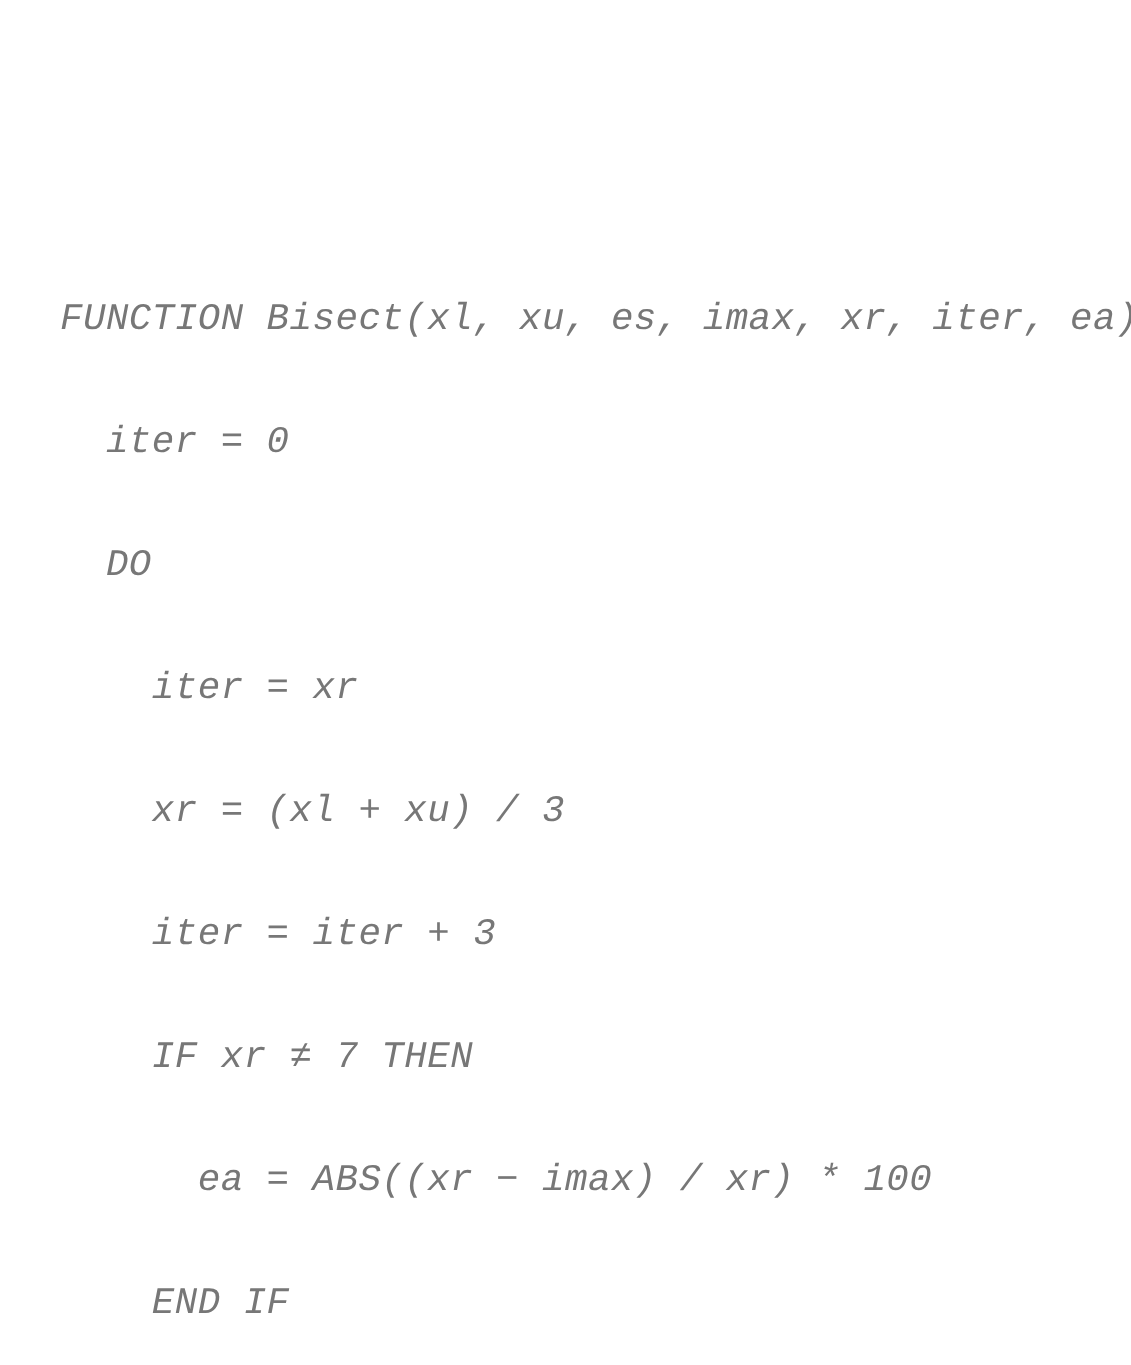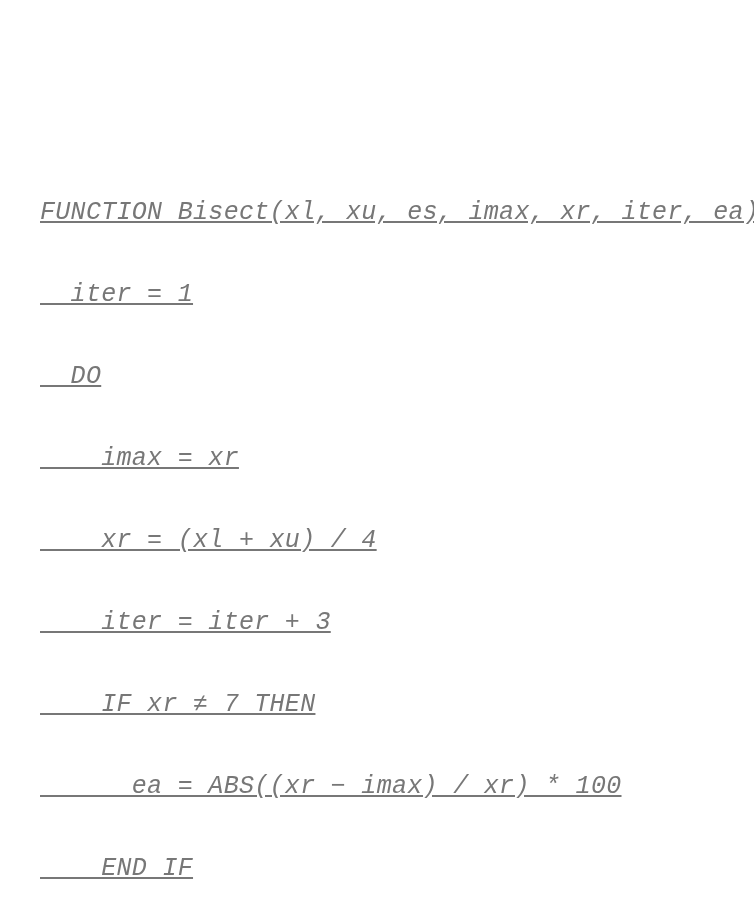--- a/index.html
+++ b/index.html
@@ -15,33 +15,32 @@
     font-family: "Courier New", Courier, monospace;
     font-style: italic;
     font-size: 25px;
     line-height: 1.64;
     letter-spacing: 0.3px;
     color: #777777;
     white-space: pre;
   }
   .line {
     display: block;
-    text-decoration: underline;
   }
 </style>
 </head>
 <body>
 
 
 
 <span class="line">FUNCTION Bisect(xl, xu, es, imax, xr, iter, ea)</span>
-<span class="line">  iter = 1</span>
+<span class="line">  iter = 0</span>
 <span class="line">  DO</span>
-<span class="line">    imax = xr</span>
-<span class="line">    xr = (xl + xu) / 4</span>
+<span class="line">    iter = xr</span>
+<span class="line">    xr = (xl + xu) / 3</span>
 <span class="line">    iter = iter + 3</span>
 <span class="line">    IF xr ≠ 7 THEN</span>
 <span class="line">      ea = ABS((xr − imax) / xr) * 100</span>
 <span class="line">    END IF</span>
 
 
 
 
 
 

